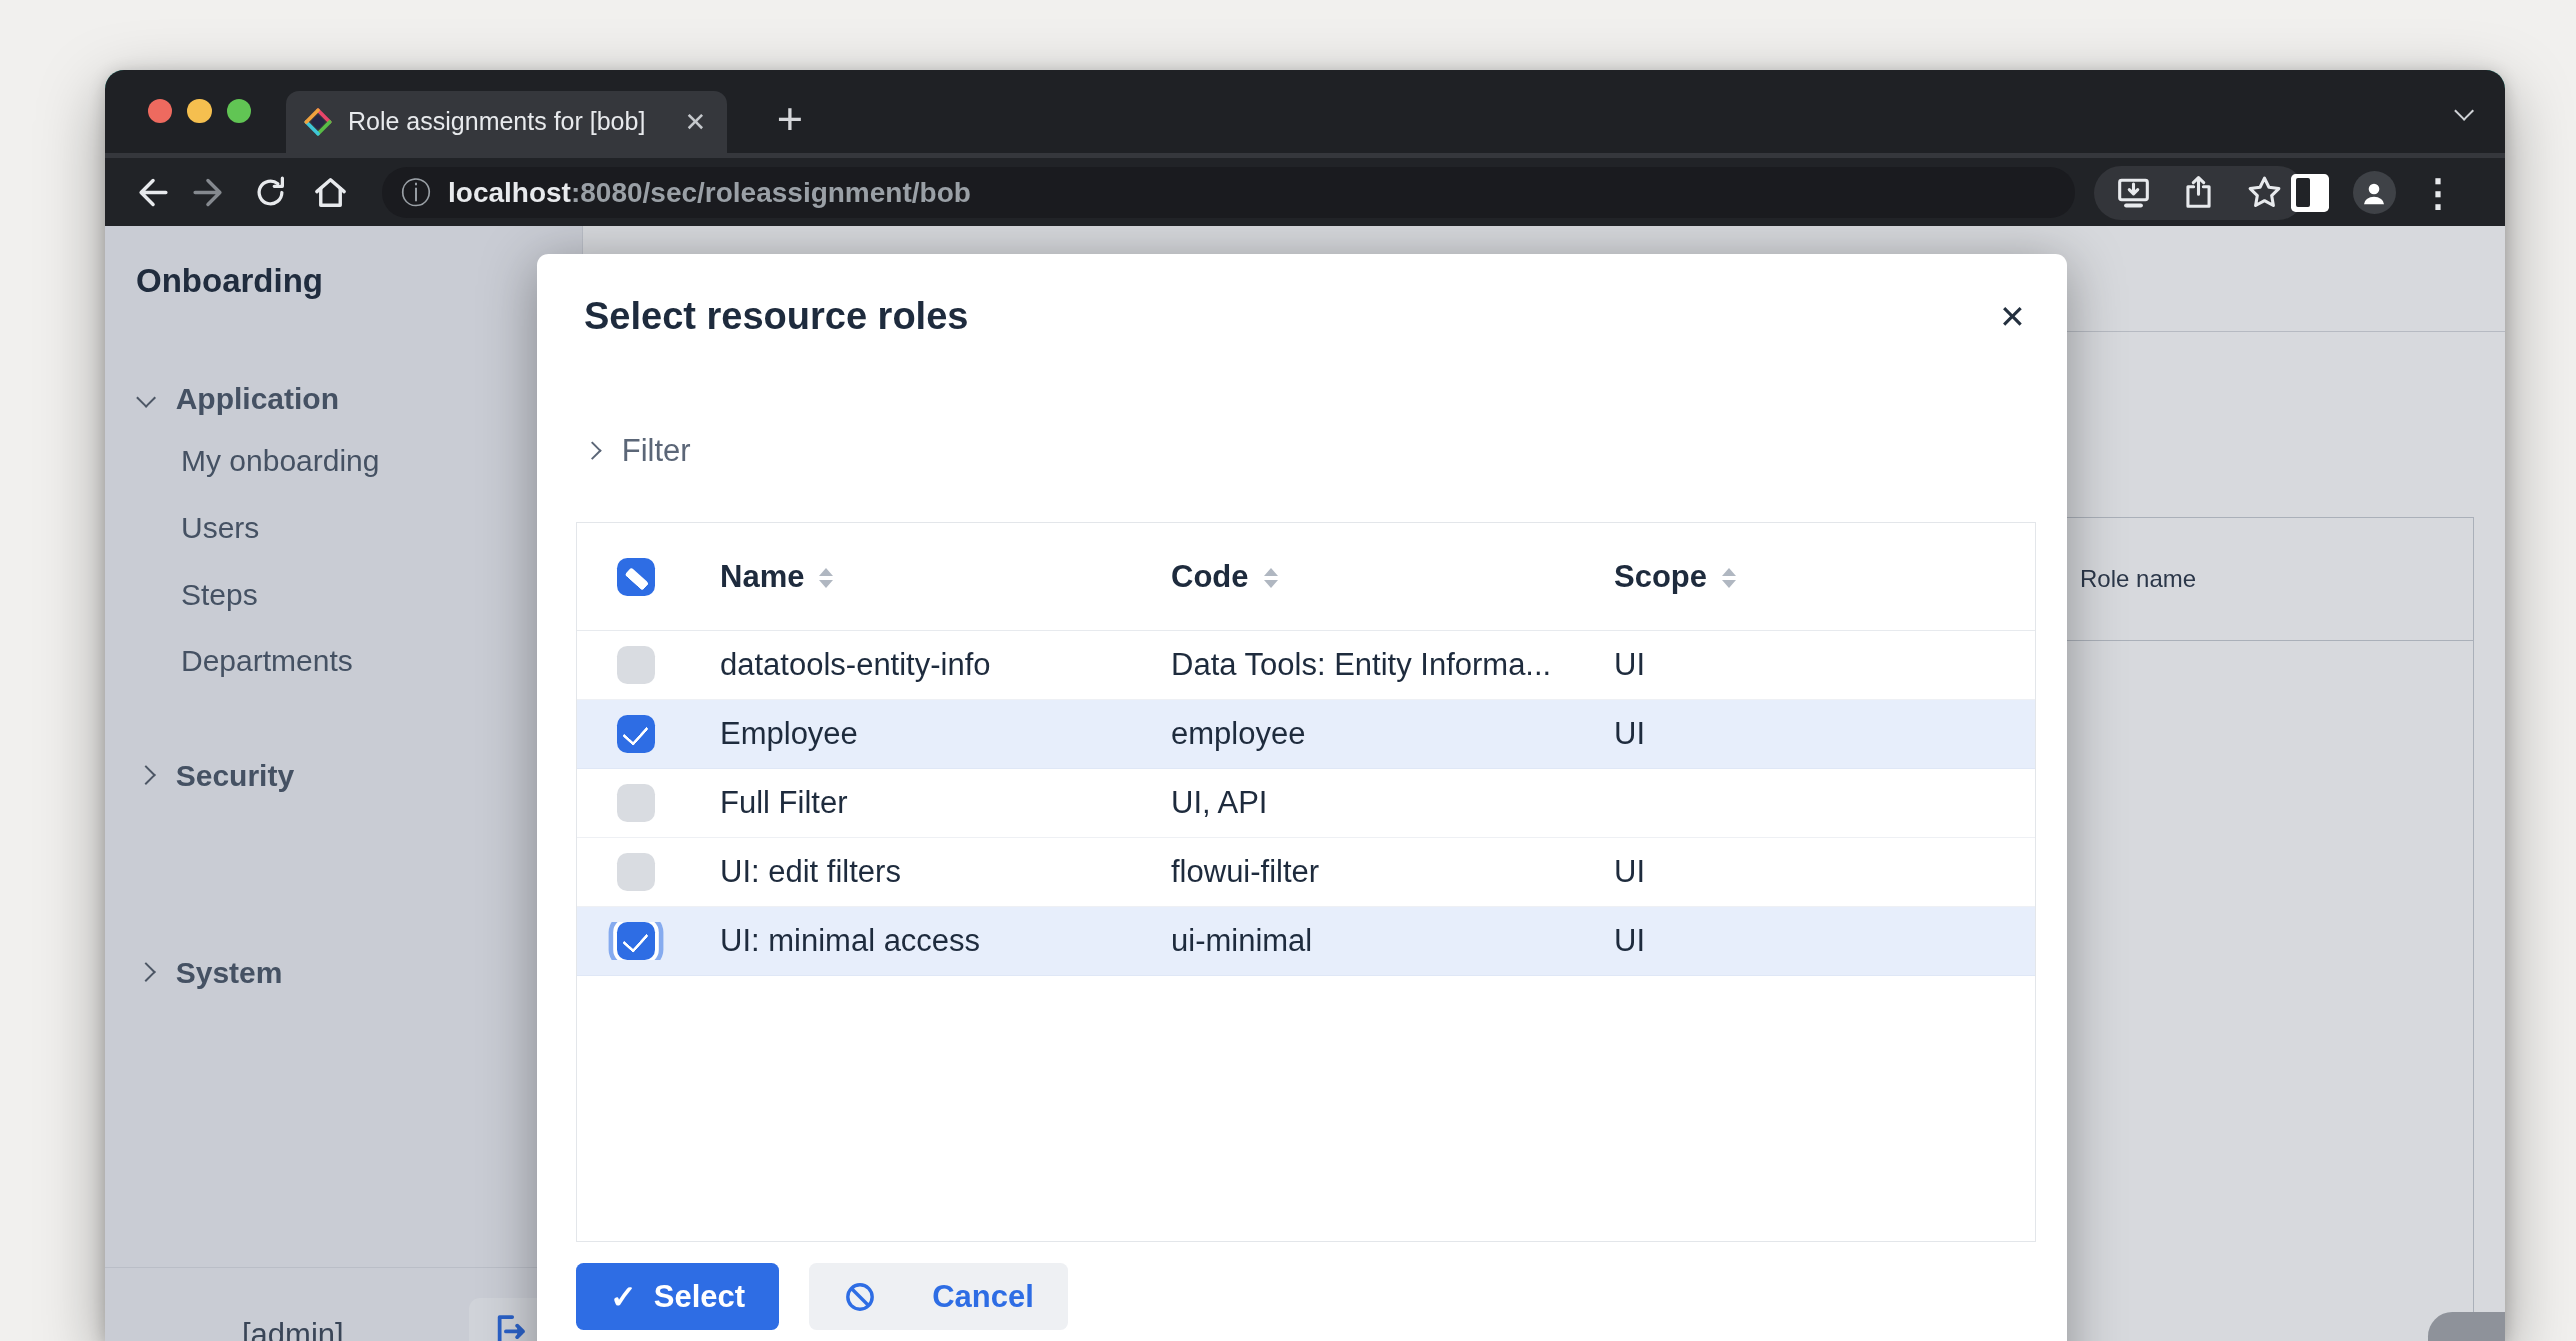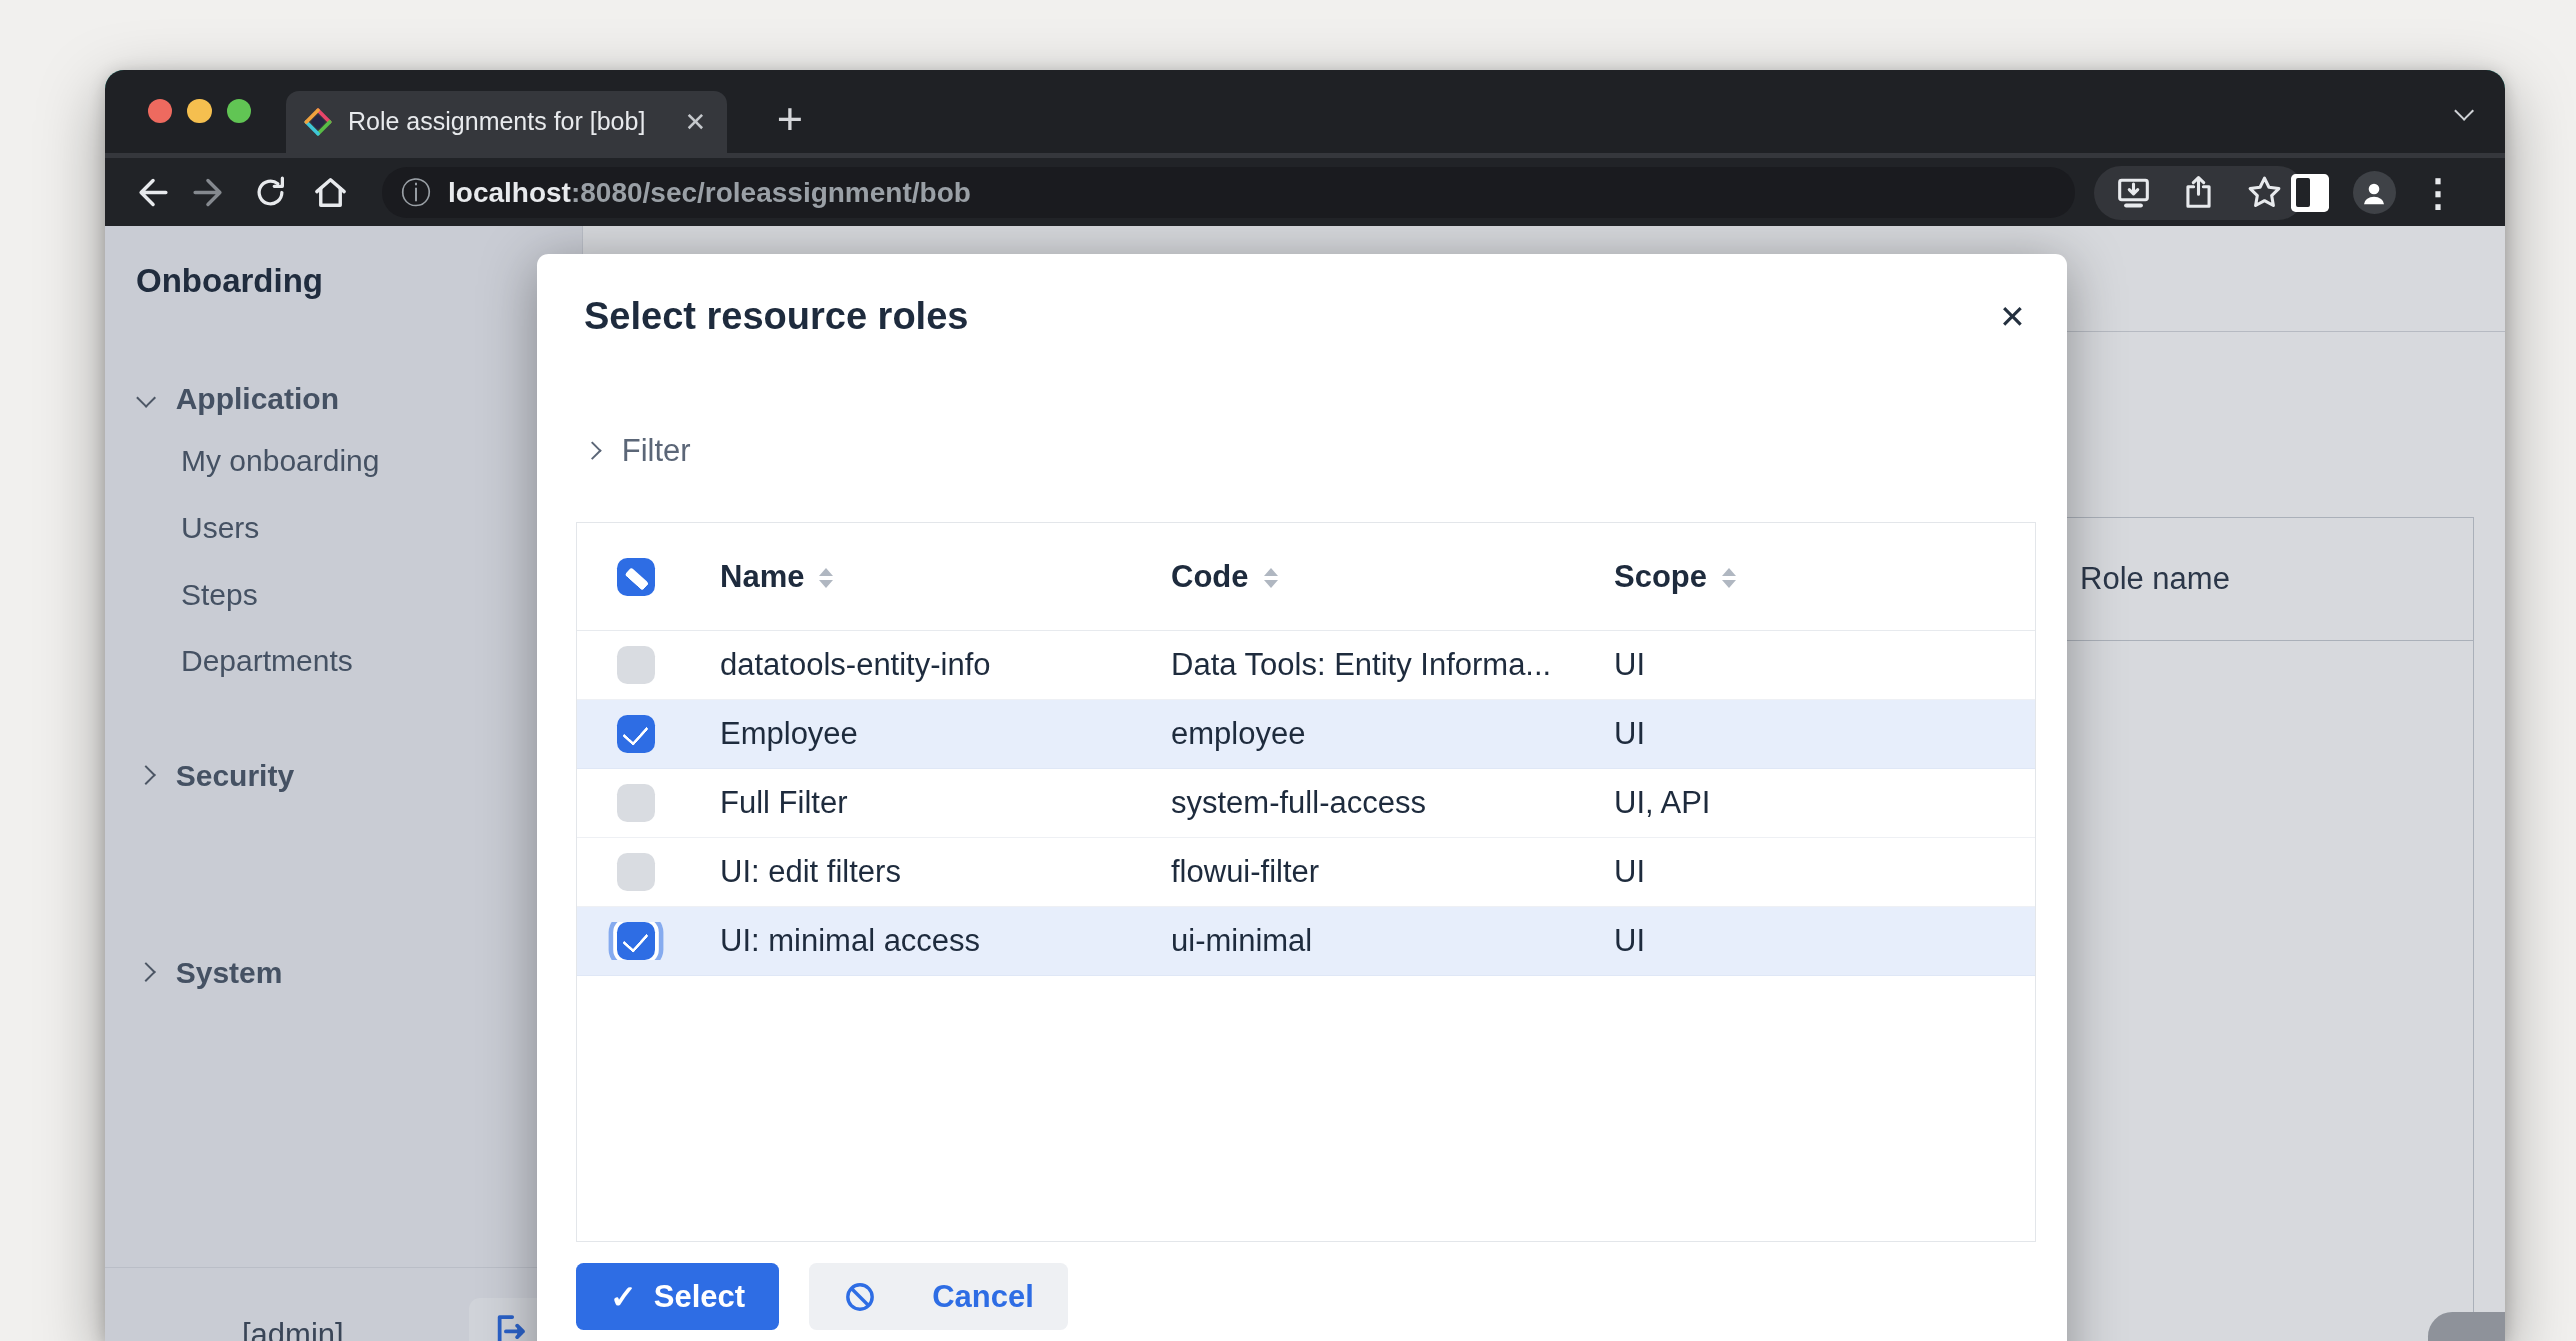--- a/index.html
+++ b/index.html
@@ -61,21 +61,21 @@
   .nav-item { position:absolute; left:76px; font-size:30px; color:#4d5a6b; }
   .side-divider { position:absolute; left:0; right:0; top:1041px; height:0.9px; background:#dcdfe4; }
   .admin-label { position:absolute; left:137px; top:1091px; font-size:31px; color:#3f4b5c; }
   .logout-btn { position:absolute; left:364px; top:1072px; width:81px; height:66px; border-radius:11.3px;
     background:rgba(255,255,255,.55); display:flex; align-items:flex-start; justify-content:center; padding-top:11.3px; box-sizing:border-box; }
   .main-divider { position:absolute; left:477px; right:0; top:105px; height:0.9px; background:#d7dade; }
   
   .bg-table { position:absolute; left:1931px; top:291px; width:438px; height:938px;
     background:#fff; border:0.9px solid #c9cdd4; box-sizing:border-box; }
   .bg-table-header { height:122px; border-bottom:0.9px solid #c9cdd4; display:flex; align-items:center; }
-  .bg-table-header span { margin-left:43px; font-size:31px; color:#2e3a4b; }
+  .bg-table-header span { margin-left:43px; font-size:24px; color:#2e3a4b; }
   
   .overlay { position:absolute; inset:0; background:rgba(33,44,66,.18); z-index:5; }
   
   .modal { position:absolute; left:432px; top:28px; width:1530px; height:1163px; background:#fff;
     border-radius:11.3px; box-shadow:0 9.4px 56px rgba(0,0,0,.35); z-index:10; }
   .modal-title { position:absolute; left:47px; top:41px; font-size:38px; font-weight:bold; color:#1e2b3d; }
   .modal-close { position:absolute; left:1452px; top:39px; width:47px; height:47px; display:flex;
     align-items:center; justify-content:center; font-size:32px; color:#24303f; }
   .filter-row { position:absolute; left:49px; top:176px; height:41px; display:flex; align-items:center; color:#5b6677; }
   .filter-row .chev { width:11.3px; height:11.3px; color:#5b6677; }
@@ -298,21 +298,20 @@
               </div>
               <div class="tc">Employee</div>
               <div class="tc">employee</div>
               <div class="tc">UI</div>
             </div>
             <div class="trow">
               <div class="tc cbc">
                 <span class="cb"></span>
               </div>
               <div class="tc">Full Filter</div>
-              <div class="tc">system-full-access</div>
               <div class="tc">UI, API</div>
             </div>
             <div class="trow">
               <div class="tc cbc">
                 <span class="cb"></span>
               </div>
               <div class="tc">UI: edit filters</div>
               <div class="tc">flowui-filter</div>
               <div class="tc">UI</div>
             </div>

